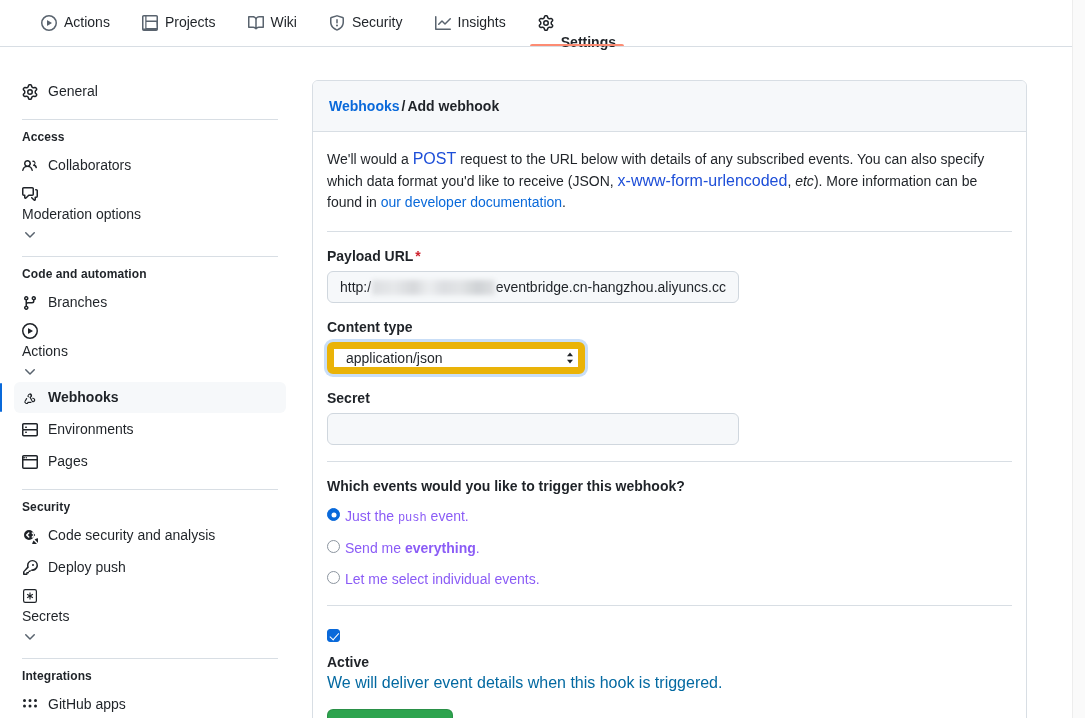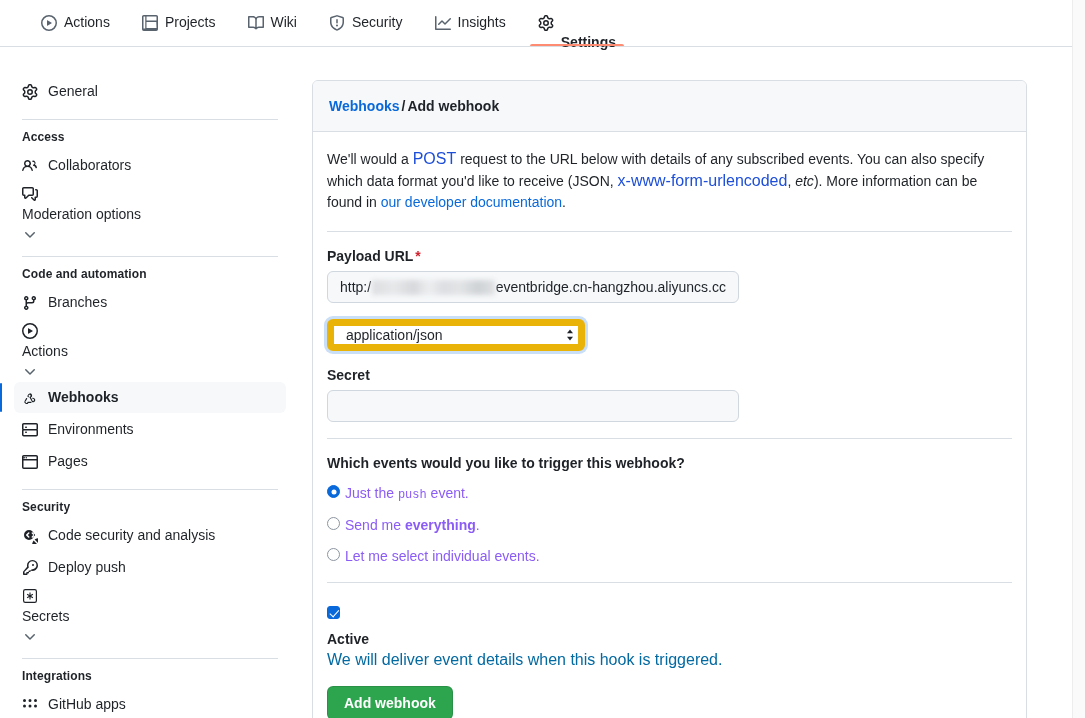--- a/index.html
+++ b/index.html
@@ -408,20 +408,21 @@
         <div class="field">
           <label class="flabel"><span>Payload URL</span><span class="req">*</span></label>
           <div class="inp">
               <span>http:/</span>
               <span class="blur"></span>
               <span>eventbridge.cn-hangzhou.aliyuncs.cc</span>
             </div>
         </div>
 
         <div class="field">
+          <label class="flabel">Content type</label>
           <div class="selwrap">
             <div class="sel">
               <span>application/json</span>
             </div>
             <span class="sel-arrows">
               <svg width="12" height="16" viewBox="0 0 12 16" fill="#1f2328">
                   <path d="M6 2.6 9 6.3H3Z"></path>
                   <path d="M6 13.4 3 9.7h6Z"></path>
                 </svg>
             </span>

